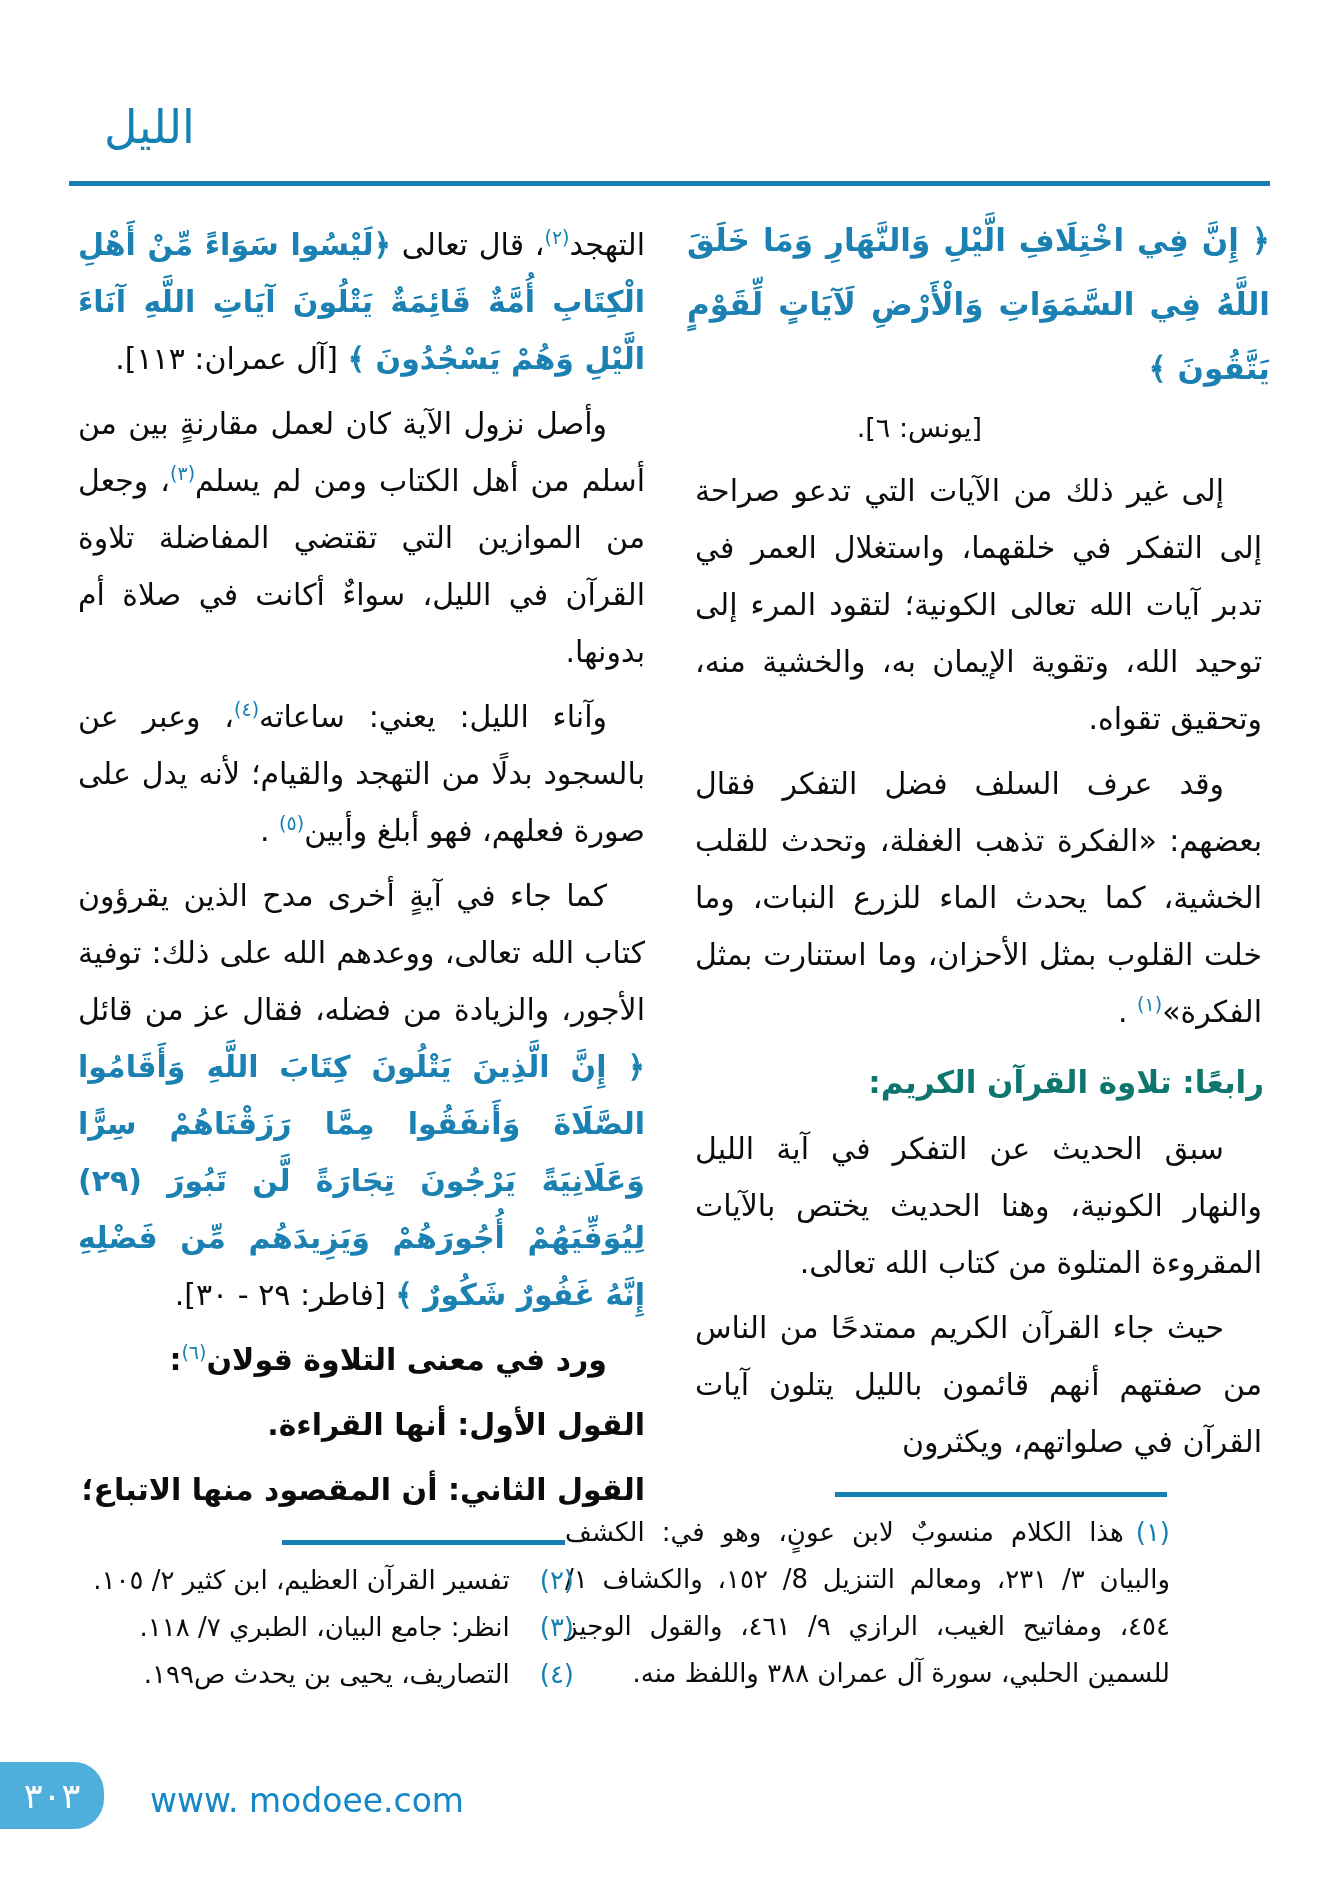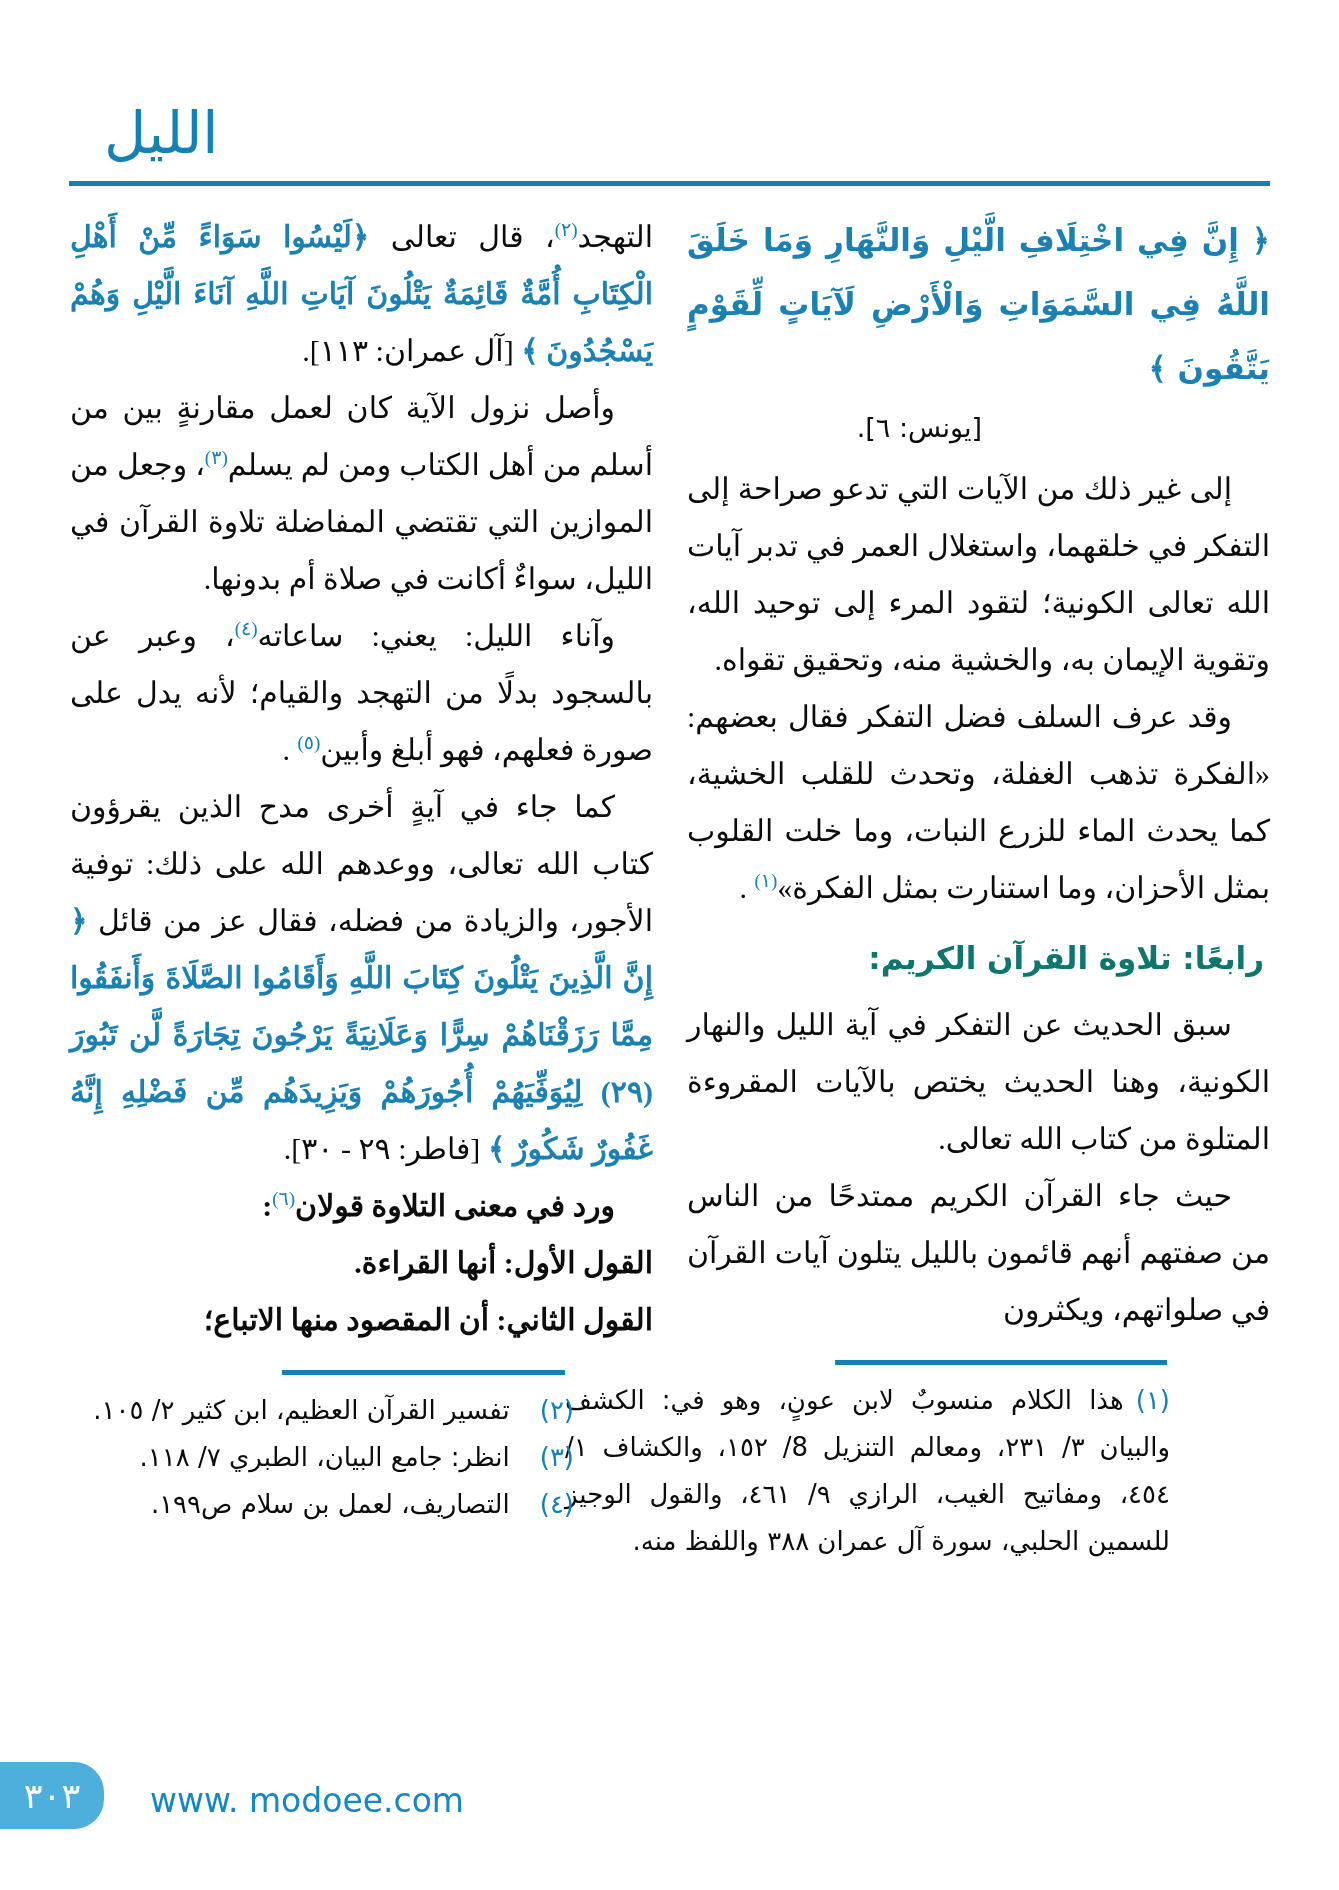--- a/index.html
+++ b/index.html
@@ -8,32 +8,32 @@
     width:1339px;height:1890px;
     margin:0 auto;
     background:#ffffff;
     overflow:hidden;
     direction:rtl;
     font-family:"DejaVu Sans",sans-serif;
     color:#0c0c0c;
   }
   .running-head{
     position:absolute;top:104px;left:104px;
-    font-size:58px;line-height:1;color:#1580B2;
+    font-size:46px;line-height:1;color:#1580B2;
   }
   .head-rule{
     position:absolute;top:181px;left:69px;width:1201px;height:5px;
     background:#1580B2;
   }
   .columns{
     position:absolute;top:208px;right:69px;width:1201px;
     display:flex;gap:34px;align-items:flex-start;
   }
   .col{width:583px;}
-  .body{font-size:30px;line-height:57px;text-align:justify;margin:0;font-family:Liberation Serif, serif;}
+  .body{font-size:30px;line-height:57px;text-align:justify;margin:8px;}
   .indent{text-indent:38px;}
   .quran{color:#1B80B2;font-weight:bold;}
   .verse-block{font-size:31px;line-height:64px;text-align:justify;margin:0;}
   .cite{font-size:27px;line-height:52px;margin:2px 0 6px 0;text-align:right;padding-right:288px;}
   .sub-heading{
     color:#0f766e;font-size:31px;font-weight:bold;
     margin:16px 6px 12px 0;line-height:52px;text-align:right;
   }
   .fn-ref{
     color:#1580B2;font-size:19px;vertical-align:super;line-height:0;
@@ -98,21 +98,21 @@
       <p class="body indent"><span>كما جاء في آيةٍ أخرى مدح الذين يقرؤون كتاب الله تعالى، ووعدهم الله على ذلك: توفية الأجور، والزيادة من فضله، فقال عز من قائل </span><span class="quran">﴿ إِنَّ الَّذِينَ يَتْلُونَ كِتَابَ اللَّهِ وَأَقَامُوا الصَّلَاةَ وَأَنفَقُوا مِمَّا رَزَقْنَاهُمْ سِرًّا وَعَلَانِيَةً يَرْجُونَ تِجَارَةً لَّن تَبُورَ (٢٩) لِيُوَفِّيَهُمْ أُجُورَهُمْ وَيَزِيدَهُم مِّن فَضْلِهِ إِنَّهُ غَفُورٌ شَكُورٌ ﴾</span><span class="cite-inline"> [فاطر: ٢٩ - ٣٠].</span></p>
       <p class="body indent"><span class="bold">ورد في معنى التلاوة قولان</span><span class="fn-ref">(٦)</span><span class="bold">:</span></p>
       <p class="body bold">القول الأول: أنها القراءة.</p>
       <p class="body bold">القول الثاني: أن المقصود منها الاتباع؛</p>
 
       <div class="fn-block">
         <div class="fn-rule"></div>
         <div class="fn-lines">
           <p class="fn-line"><span class="fn-marker">(٢)</span><span>تفسير القرآن العظيم، ابن كثير ٢/ ١٠٥.</span></p>
           <p class="fn-line"><span class="fn-marker">(٣)</span><span>انظر: جامع البيان، الطبري ٧/ ١١٨.</span></p>
-          <p class="fn-line"><span class="fn-marker">(٤)</span><span>التصاريف، لعمل بن سلام ص١٩٩.</span></p>
+          <p class="fn-line"><span class="fn-marker">(٤)</span><span>التصاريف، يحيى بن يحدث ص١٩٩.</span></p>
         </div>
       </div>
     </div>
 
   </div>
 
   <div class="page-badge">
     <span>٣٠٣</span>
   </div>
   <div class="site-url">www. modoee.com</div>

